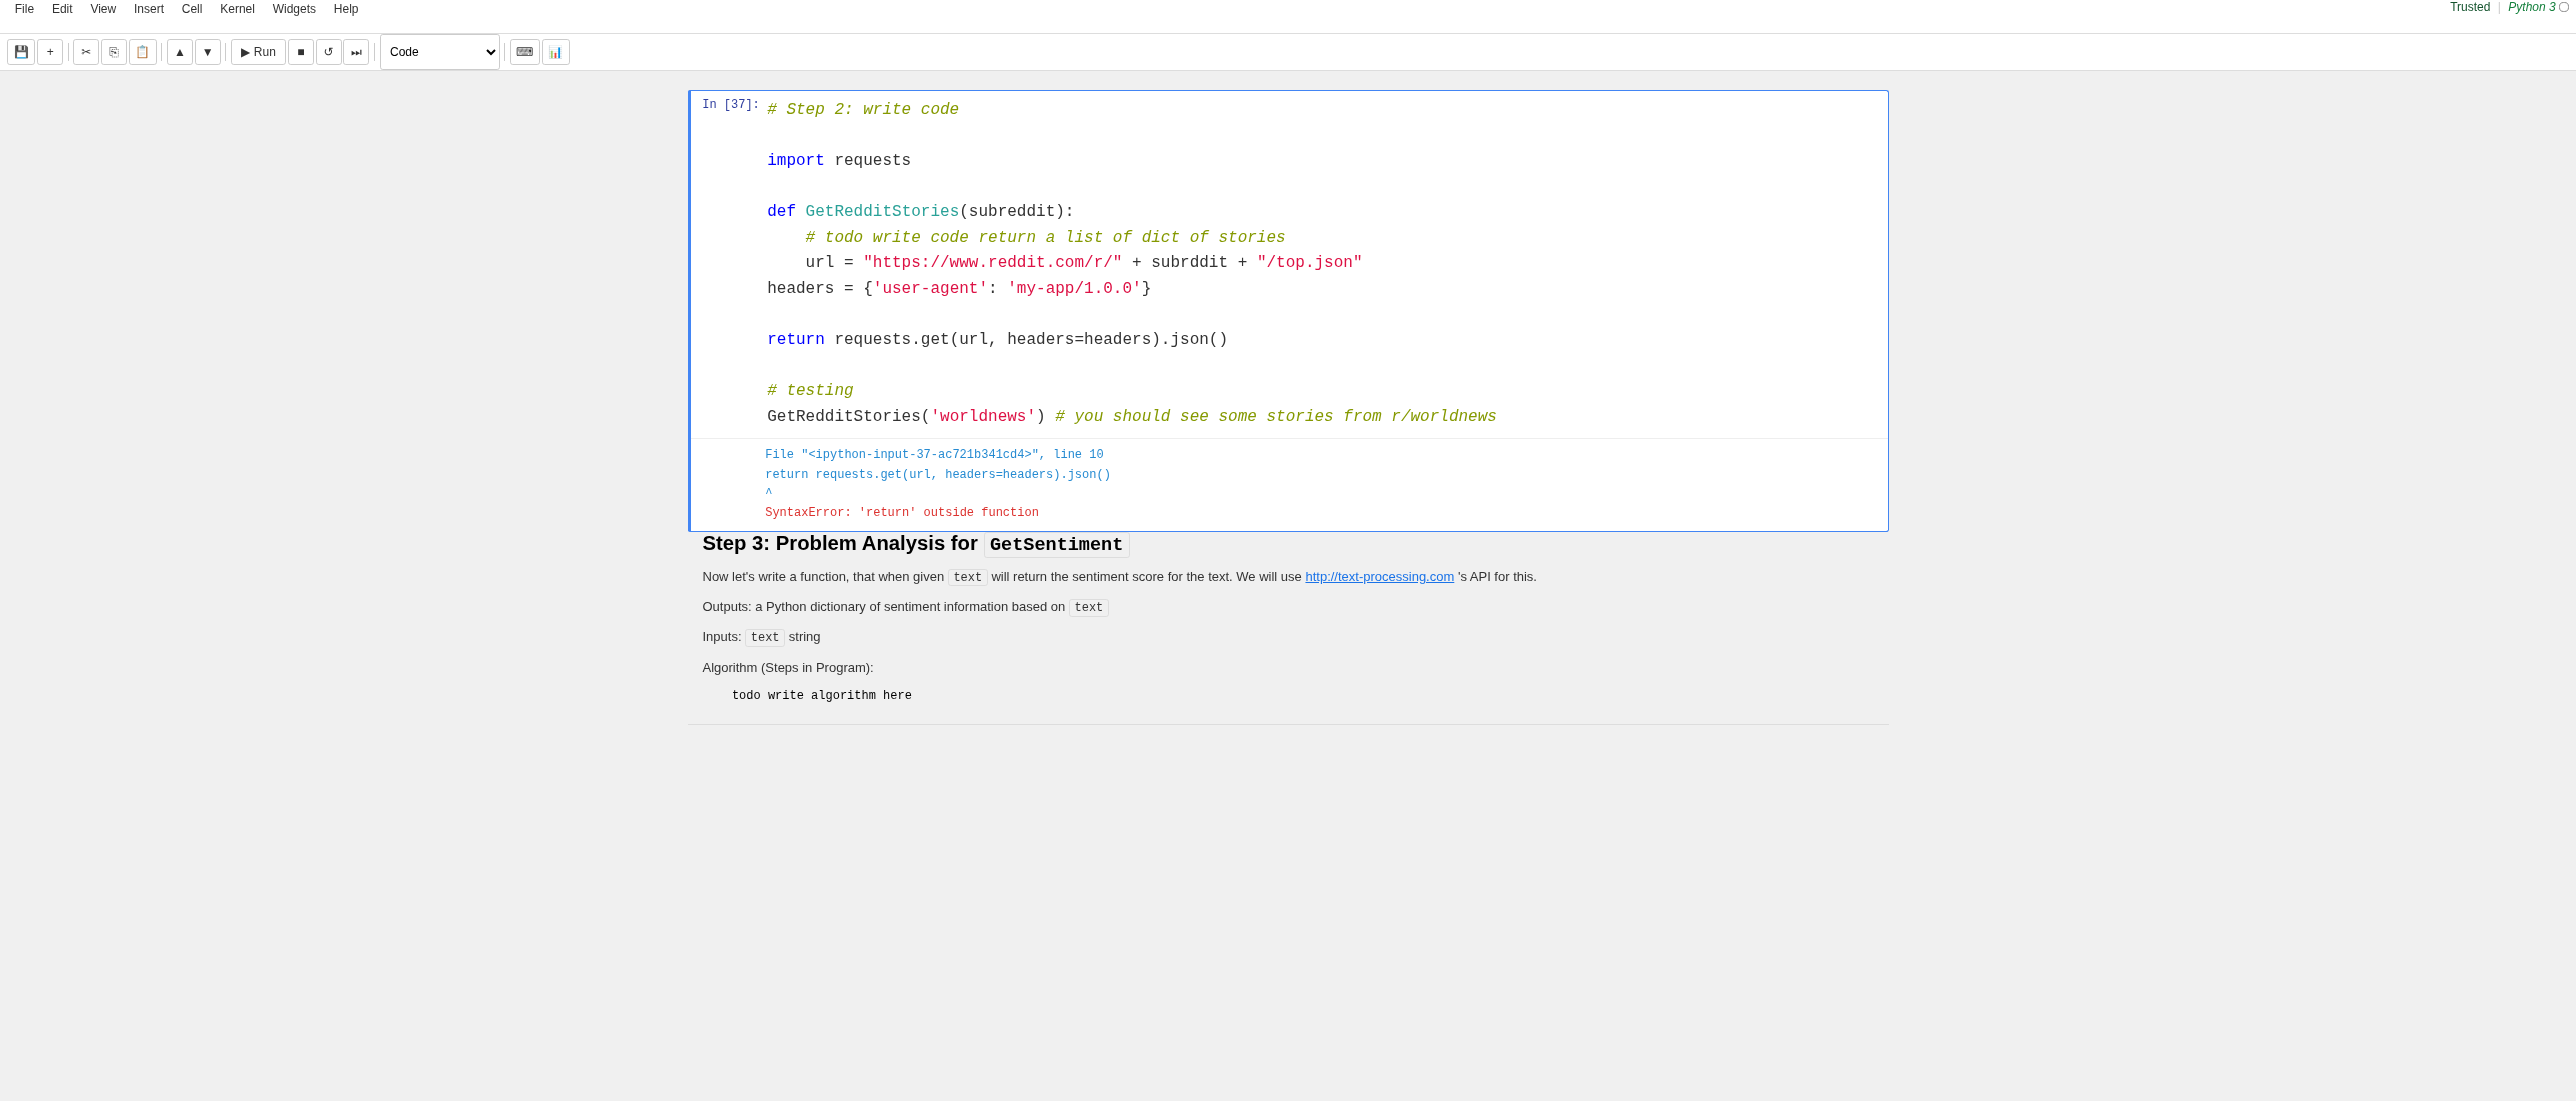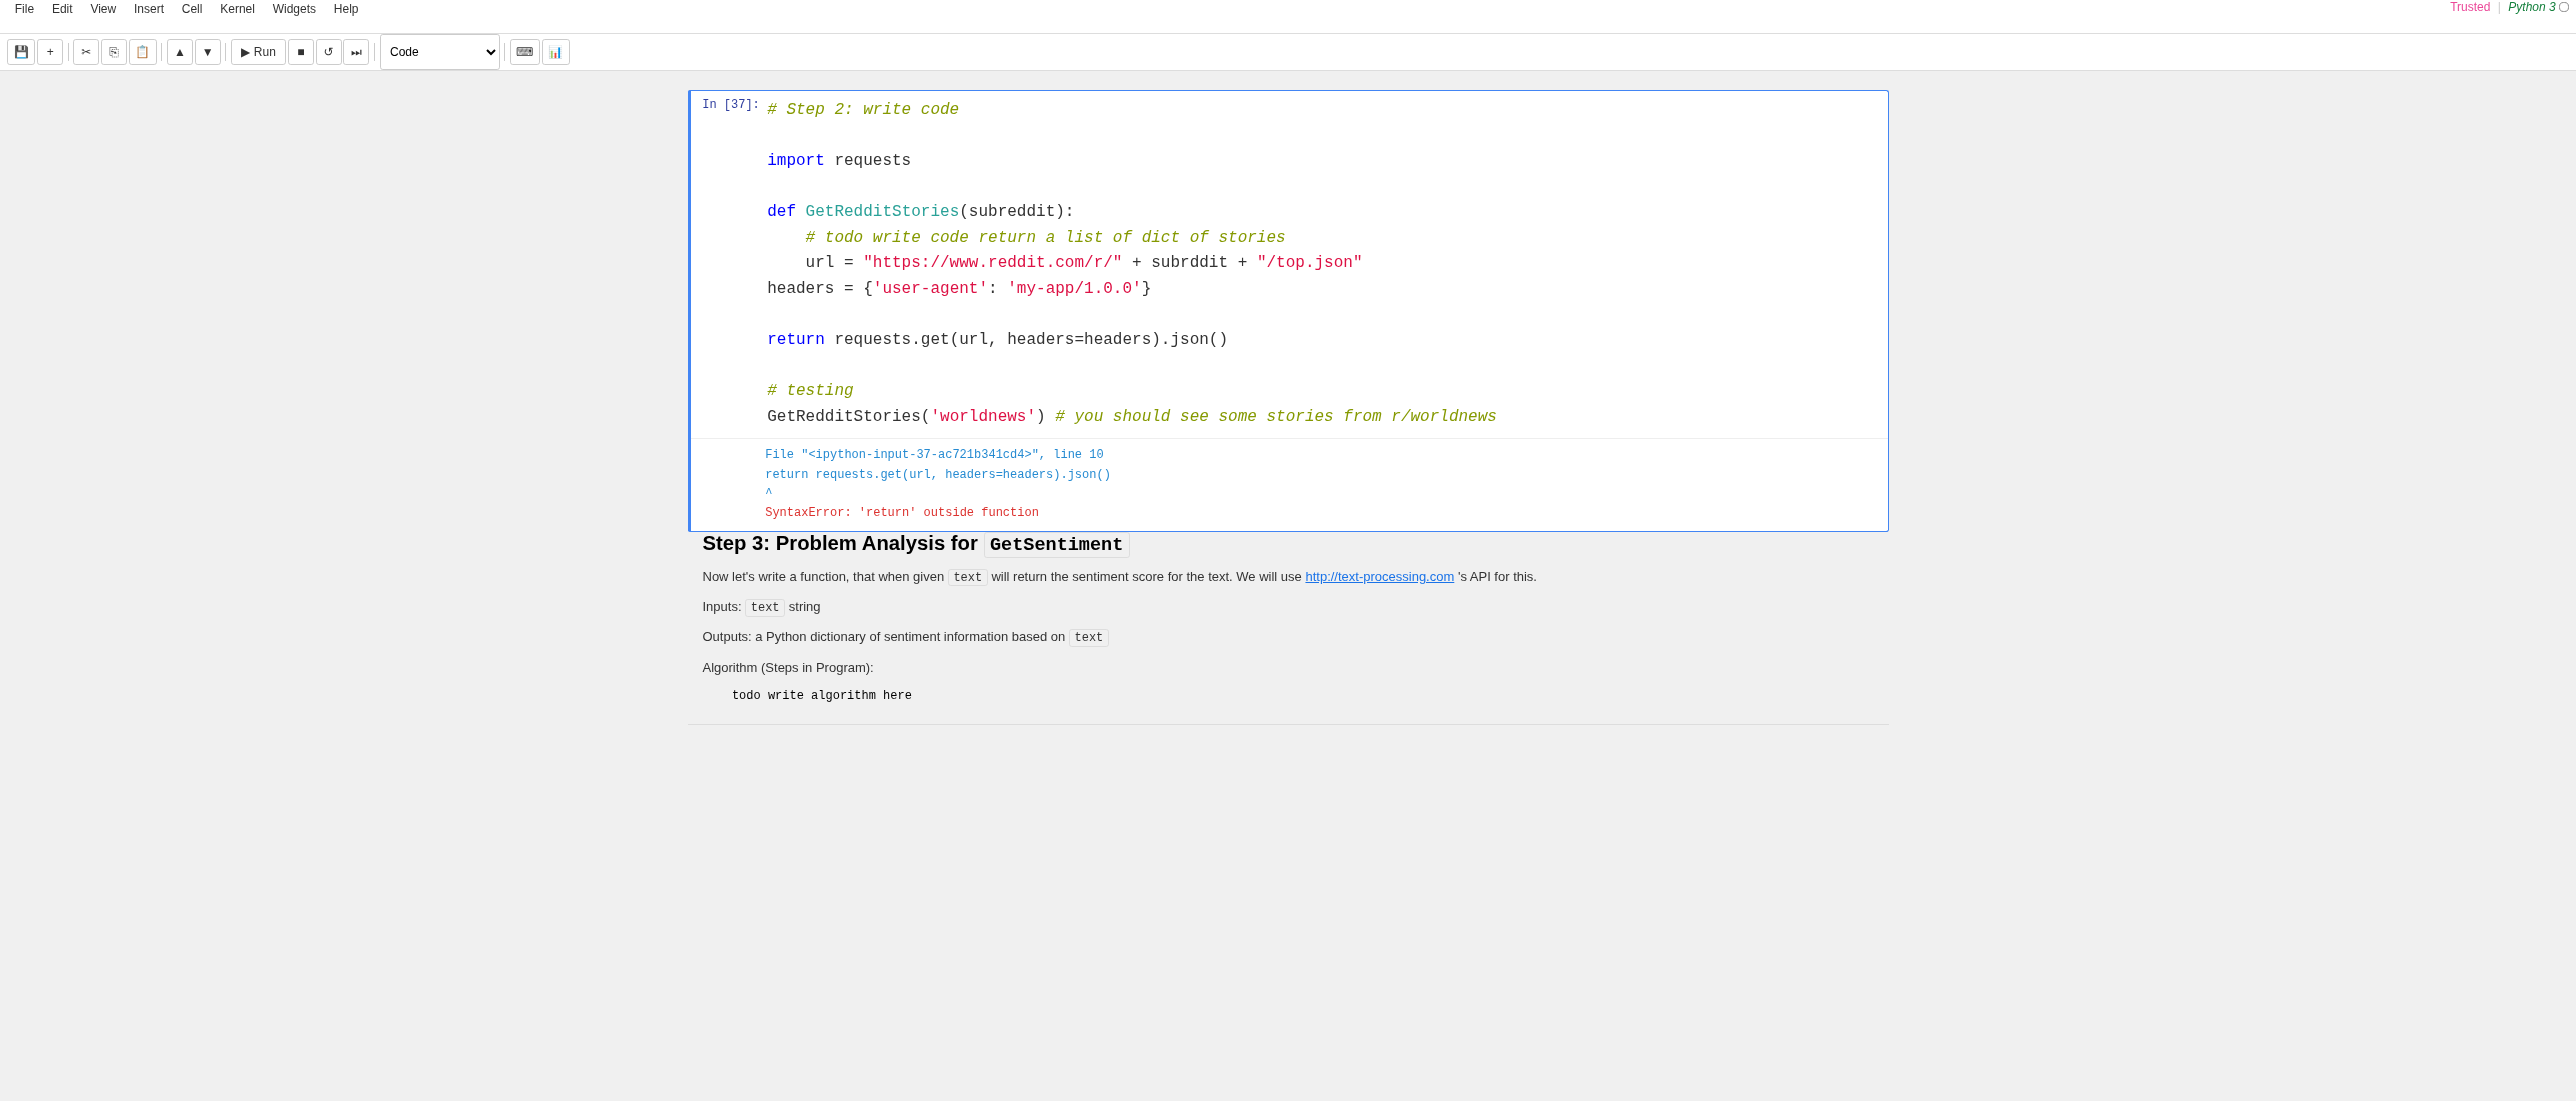--- a/index.html
+++ b/index.html
@@ -28,21 +28,21 @@
     }
 
     .menu-bar-right {
       margin-left: auto;
       display: flex;
       align-items: center;
       gap: 7.4px;
       font-size: 12px;
     }
     .trusted-badge {
-      color: #ec4899;
+      color: #14532d;
       font-size: 12px;
     }
     .kernel-status {
       display: flex;
       align-items: center;
       gap: 3.7px;
       font-size: 12px;
       color: #15803d;
       font-style: italic;
     }
@@ -323,25 +323,25 @@
 
   <div class="markdown-cell">
     <h3 class="markdown-h3">
       <span>Step 3: Problem Analysis for</span>
       <code class="inline-code" style="font-size:18.5px; background:#f0f0f0; border:0.9px solid #ddd; border-radius:2.8px; padding:1.8px 5.5px;">GetSentiment</code>
     </h3>
     <p class="markdown-p">
       <span>Now let's write a function, that when given </span><code class="inline-code">text</code><span> will return the sentiment score for the text. We will use </span><a class="link-blue">http://text-processing.com</a><span> 's API for this.</span>
     </p>
     <p class="markdown-p">
+      <span>Outputs:</span><span> a Python dictionary of sentiment information based on </span><code class="inline-code">text</code>
+    </p>
+    <p class="markdown-p">
       <span>Inputs:</span>
       <code class="inline-code">text</code><span> string</span>
-    </p>
-    <p class="markdown-p">
-      <span>Outputs:</span><span> a Python dictionary of sentiment information based on </span><code class="inline-code">text</code>
     </p>
     <p class="markdown-p">
       <span>Algorithm (Steps in Program):</span>
     </p>
     <code class="todo-code">todo write algorithm here</code>
   </div>
 
   <hr class="cell-divider">
 
 </div>

